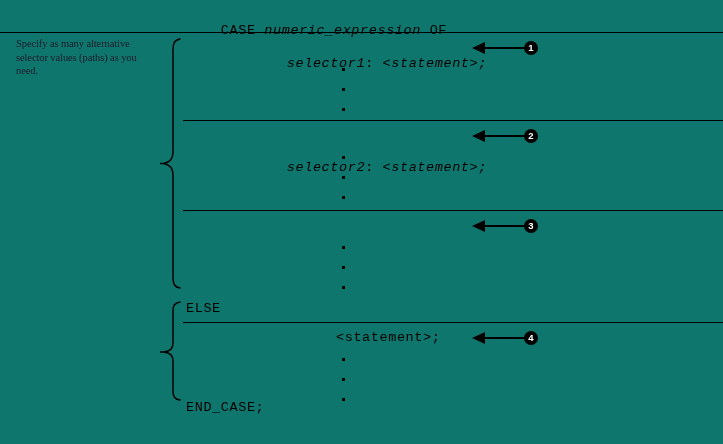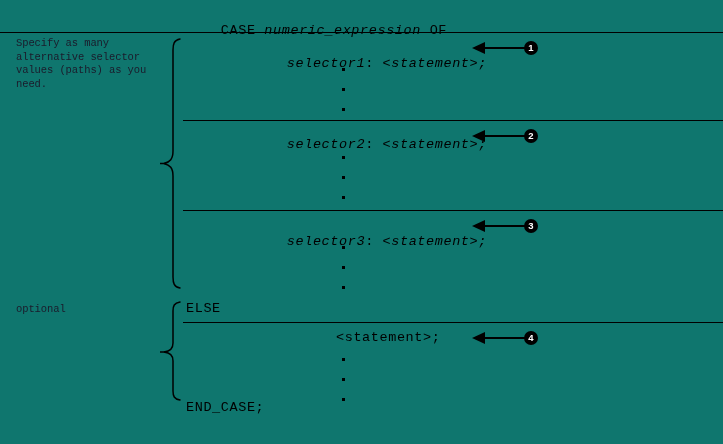--- a/index.html
+++ b/index.html
@@ -33,21 +33,21 @@
   
   .rule {
     position: absolute;
     height: 0;
     border-top: 1.6px solid #000000;
   }
 
   
   .note {
     position: absolute;
-    font-family: Liberation Mono, monospace;
+    font-family: Liberation Serif, serif;
     font-size: 10.5px;
     line-height: 13.5px;
     color: #1b1b2b;
     letter-spacing: -0.1px;
   }
 
   
   .dot {
     position: absolute;
     width: 2.5px;
@@ -107,21 +107,20 @@
   <div class="code" style="left:186px; top:7px;">
     <span>CASE </span><span class="ital">numeric_expression</span><span> OF</span>
   </div>
 
   <div class="rule" style="left:0px;   top:32px;  width:723px;"></div>
   <div class="rule" style="left:183px; top:120px; width:540px;"></div>
   <div class="rule" style="left:183px; top:210px; width:540px;"></div>
   <div class="rule" style="left:183px; top:322px; width:540px;"></div>
 
   <div class="note" style="left:16px; top:37px; width:140px;">Specify as many alternative selector values (paths) as you need.</div>
-  <div class="note" style="left:16px; top:303px; width:140px;">optional</div>
 
   <div class="brace" style="left:160px; top:37px;">
     <svg width="26" height="253" viewBox="0 0 26 253" aria-hidden="true">
       <path d="M20 2 C14 3 13 7 13 13 L13 114 C13 122 10 125 4 126.5 C10 128 13 131 13 139 L13 240 C13 246 14 250 20 251" fill="none" stroke="#000000" stroke-width="1.5" stroke-linecap="round"></path>
       <path d="M0 126.5 L6 126.5" fill="none" stroke="#000000" stroke-width="1.5"></path>
     </svg>
   </div>
 
   <div class="brace" style="left:160px; top:300px;">
     <svg width="26" height="102" viewBox="0 0 26 102" aria-hidden="true">
@@ -135,35 +134,32 @@
   </div>
   <div class="arrow" style="left:472px; top:41px; width:55px;">
     <div class="head"></div>
       <div class="shaft" style="width:43px;"></div>
   </div>
   <div class="badge" style="left:524px; top:41px;">1</div>
   <div class="dot" style="left:342px; top:68px;"></div>
   <div class="dot" style="left:342px; top:88px;"></div>
   <div class="dot" style="left:342px; top:108px;"></div>
 
-  <div class="code" style="left:252px; top:121px;">
+  <div class="code" style="left:252px; top:144px;">
     <span class="ital">selector2</span><span>: </span><span class="ital">&lt;statement&gt;;</span>
   </div>
   <div class="arrow" style="left:472px; top:129px; width:55px;">
     <div class="head"></div>
       <div class="shaft" style="width:43px;"></div>
   </div>
   <div class="badge" style="left:524px; top:129px;">2</div>
   <div class="dot" style="left:342px; top:156px;"></div>
   <div class="dot" style="left:342px; top:176px;"></div>
   <div class="dot" style="left:342px; top:196px;"></div>
 
-  <div class="code" style="left:252px; top:218px;">
-    <span class="ital">selector3</span><span>: </span><span class="ital">&lt;statement&gt;;</span>
-  </div>
   <div class="arrow" style="left:472px; top:219px; width:55px;">
     <div class="head"></div>
       <div class="shaft" style="width:43px;"></div>
   </div>
   <div class="badge" style="left:524px; top:219px;">3</div>
   <div class="dot" style="left:342px; top:246px;"></div>
   <div class="dot" style="left:342px; top:266px;"></div>
   <div class="dot" style="left:342px; top:286px;"></div>
 
   <div class="code" style="left:186px; top:301px;text-align:center;">ELSE</div>

